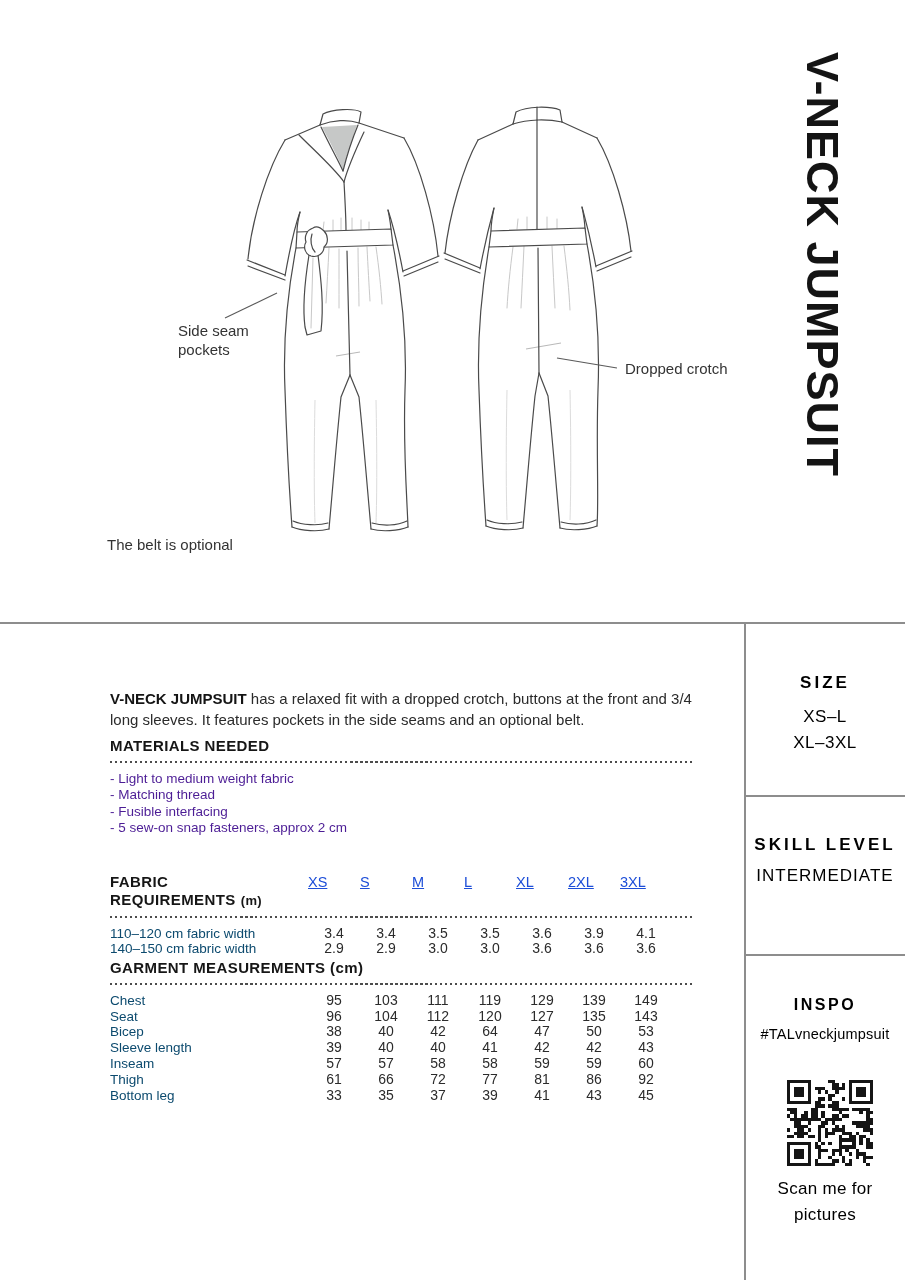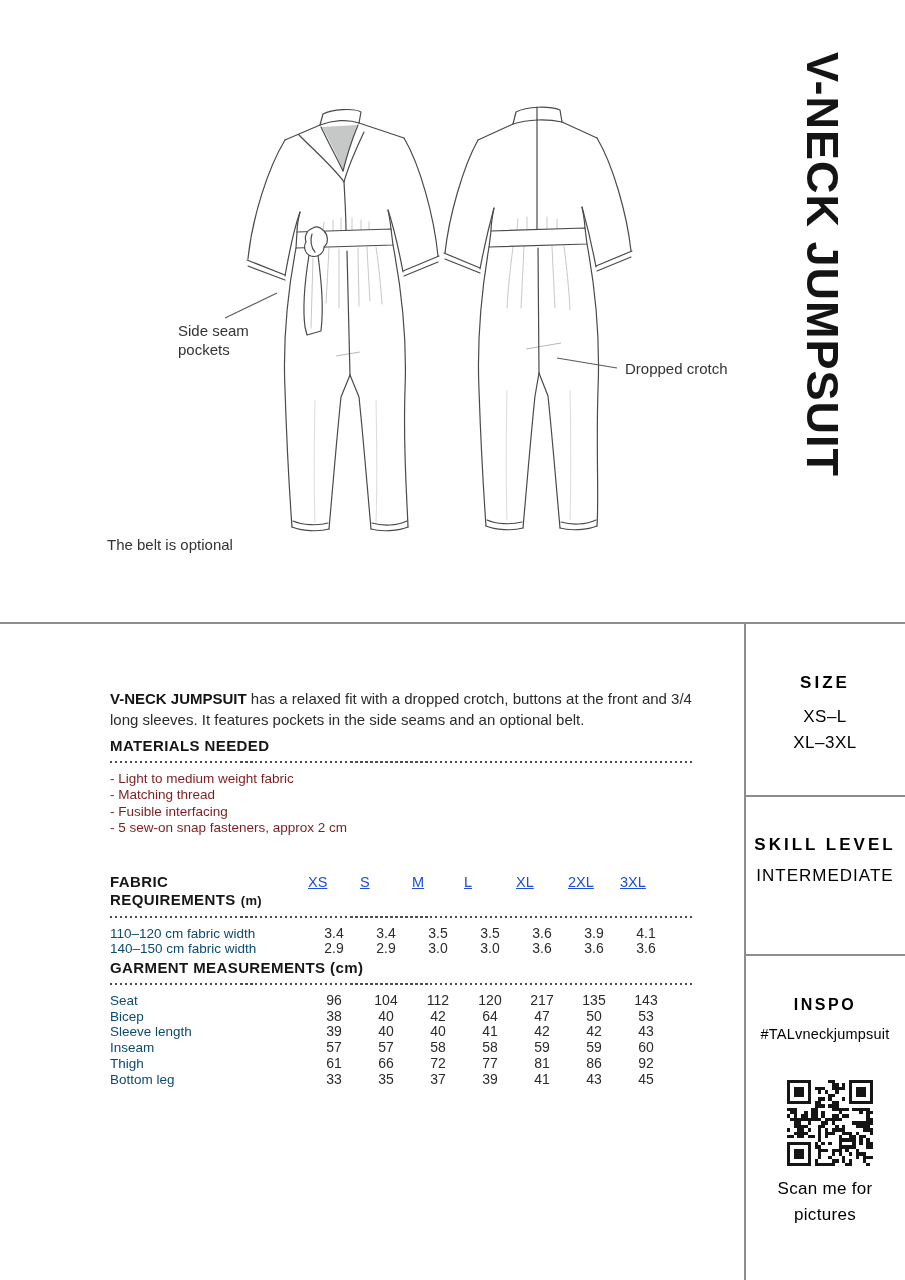--- a/index.html
+++ b/index.html
@@ -20,21 +20,21 @@
   #sb-div1{top:795px;} #sb-div2{top:954px;}
   
   .block{position:absolute;left:110px;}
   #intro{top:673px;width:600px;font-size:15px;line-height:21px;color:#2b2b2b;}
   #intro b{color:#141414;}
   .sec-title{font-size:15px;font-weight:bold;letter-spacing:.4px;color:#161616;line-height:18px;}
   .sec-title .unit{font-size:13px;margin-left:5px;}
   .dashed{width:585px;height:1.6px;margin:6px 0 8px 0;
       background:repeating-linear-gradient(90deg,#4c4c4c 0 2.5px,transparent 2.5px 5px);}
   #materials{top:737px;width:600px;}
-  #materials-list{list-style:none;margin:2px 0 0 0;padding:0;font-size:13.5px;line-height:16.5px;color:#7f1d1d;}
+  #materials-list{list-style:none;margin:2px 0 0 0;padding:0;font-size:13.5px;line-height:16.5px;color:#4c1d95;}
   #materials-list li::before{content:"- ";}
   #fabric{top:864px;width:600px;}
   #garment{top:959px;width:600px;}
   .t-head{display:grid;grid-template-columns:198px repeat(7,52px);align-items:baseline;margin-top:9px;}
   .t-size-h{font-size:14.5px;color:#1d4ed8;text-decoration:underline;}
   .t-row{display:grid;grid-template-columns:198px repeat(7,52px);align-items:baseline;}
   #fabric .t-row{line-height:15.5px;}
   #garment .t-row{line-height:15.9px;}
   .t-label{font-size:13.5px;color:#0c4a6e;}
   .t-val{text-align:center;font-size:14px;color:#2b2b2b;}
@@ -237,26 +237,36 @@
           <div class="t-val">3.6</div>
         </div>
       </div>
   </div>
 
   <div id="garment" class="block">
     <div class="sec-title">GARMENT MEASUREMENTS (cm)</div>
     <div class="dashed"></div>
     <div id="garment-rows">
         <div class="t-row">
+          <div class="t-label">Chest</div>
+          <div class="t-val">95</div>
+          <div class="t-val">103</div>
+          <div class="t-val">111</div>
+          <div class="t-val">119</div>
+          <div class="t-val">129</div>
+          <div class="t-val">139</div>
+          <div class="t-val">149</div>
+        </div>
+        <div class="t-row">
           <div class="t-label">Seat</div>
           <div class="t-val">96</div>
           <div class="t-val">104</div>
           <div class="t-val">112</div>
           <div class="t-val">120</div>
-          <div class="t-val">217</div>
+          <div class="t-val">127</div>
           <div class="t-val">135</div>
           <div class="t-val">143</div>
         </div>
         <div class="t-row">
           <div class="t-label">Bicep</div>
           <div class="t-val">38</div>
           <div class="t-val">40</div>
           <div class="t-val">42</div>
           <div class="t-val">64</div>
           <div class="t-val">47</div>

